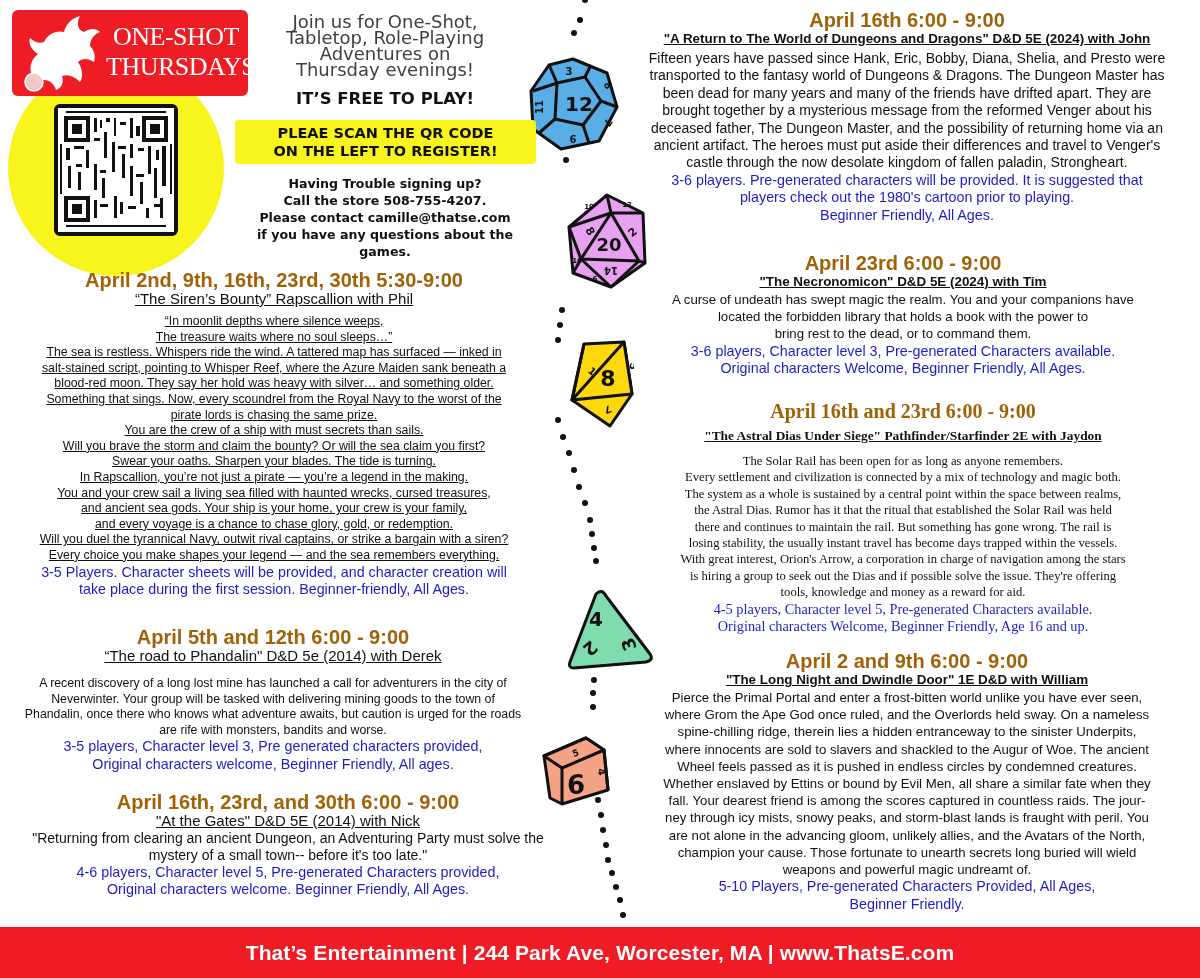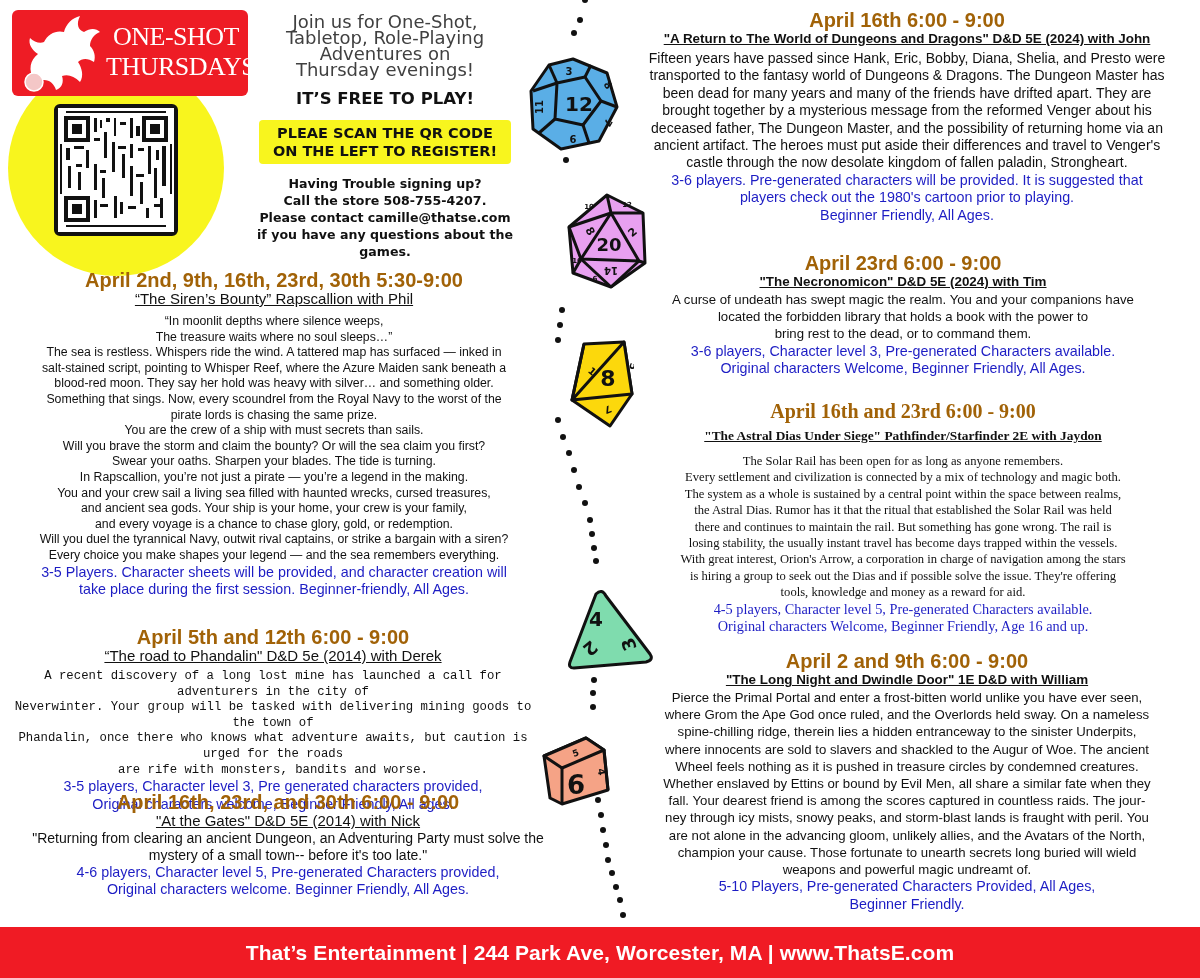--- a/index.html
+++ b/index.html
@@ -8,21 +8,21 @@
   .abs { position:absolute; }
   .logo { left:12px; top:10px; width:236px; height:86px; background:#ee1c25; border-radius:6px; }
   .logo-text { position:absolute; left:94px; top:12px; width:140px; font-family:"Liberation Serif", serif;
                color:#fff; font-size:26px; line-height:30px; text-align:center; letter-spacing:-0.5px; }
   .yellow-circle { left:8px; top:60px; width:216px; height:216px; border-radius:50%; background:#f8f51e; z-index:0; }
   .logo { z-index:2; }
   .qr { left:54px; top:104px; width:116px; height:124px; background:#fff; border:4px solid #111; border-radius:6px; z-index:3; }
   .intro { left:235px; top:14px; width:300px; text-align:center; z-index:3; }
   .intro .join { font-family:"DejaVu Sans", sans-serif; font-size:18px; line-height:16px; color:#404040;text-align:center; }
   .intro .free { font-family:"DejaVu Sans", sans-serif; font-weight:bold; font-size:16.5px; margin-top:11px; }
-  .scan { margin:12px auto 0 auto; width:252px; background:#f8f51e; border-radius:4px; padding:4px 0;
+  .scan { margin:12px auto 0 auto; width:301px; background:#f8f51e; border-radius:4px; padding:4px 0;
           font-family:"DejaVu Sans", sans-serif; font-weight:bold; font-size:14.5px; line-height:18px; }
   .help { font-family:"DejaVu Sans", sans-serif; font-weight:bold; font-size:12.6px; line-height:17px; margin-top:11px; }
   .event { position:absolute; text-align:center; }
   .event .date { color:#a16207; font-weight:bold; font-size:20px; line-height:20px; }
   .event .title { text-decoration:underline; font-size:15px; line-height:18px; color:#111; }
   .event .title.bold { font-weight:bold; }
   .event .desc { font-size:12.3px; line-height:15.6px; color:#111; }
   .event .info { color:#1d1dc4; font-size:14.3px; line-height:17.4px; }
   .footer { left:0; top:927px; width:1200px; height:51px; background:#f01b24; color:#ffffff; text-align:center;
             font-weight:bold; font-size:21px; line-height:51px; letter-spacing:0.1px; }
@@ -116,21 +116,21 @@
     <div>Having Trouble signing up?</div>
     <div>Call the store 508-755-4207.</div>
     <div>Please contact camille@thatse.com</div>
     <div>if you have any questions about the games.</div>
   </div>
 </div>
 
 <div class="event" style="left:14px; top:270px; width:520px;">
   <div class="date">April 2nd, 9th, 16th, 23rd, 30th 5:30-9:00</div>
   <div class="title">“The Siren’s Bounty” Rapscallion with Phil</div>
-  <div class="desc" style="margin-top:6px;">
+  <div class="desc" style="margin-top:6px;text-decoration:underline;">
     <div>“In moonlit depths where silence weeps,</div>
     <div>The treasure waits where no soul sleeps…”</div>
     <div>The sea is restless. Whispers ride the wind. A tattered map has surfaced — inked in</div>
     <div>salt-stained script, pointing to Whisper Reef, where the Azure Maiden sank beneath a</div>
     <div>blood-red moon. They say her hold was heavy with silver…  and something older.</div>
     <div>Something that sings. Now, every scoundrel from the Royal Navy to the worst of the</div>
     <div>pirate lords is chasing the same prize.</div>
     <div>You are the crew of a ship with must secrets than sails.</div>
     <div>Will you brave the storm and claim the bounty? Or will the sea claim you first?</div>
     <div>Swear your oaths. Sharpen your blades. The tide is turning.</div>
@@ -143,21 +143,21 @@
   </div>
   <div class="info">
     <div>3-5 Players. Character sheets will be provided, and character creation will</div>
     <div>take place during the first session. Beginner-friendly, All Ages.</div>
   </div>
 </div>
 
 <div class="event" style="left:8px; top:627px; width:530px;">
   <div class="date">April 5th and 12th 6:00 - 9:00</div>
   <div class="title">“The road to Phandalin" D&amp;D 5e (2014) with Derek</div>
-  <div class="desc" style="margin-top:4px;font-family:Liberation Mono, monospace;">
+  <div class="desc" style="margin-top:11px;">
     <div>A recent discovery of a long lost mine has launched a call for adventurers in the city of</div>
     <div>Neverwinter. Your group will be tasked with delivering mining goods to the town of</div>
     <div>Phandalin, once there who knows what adventure awaits, but caution is urged for the roads</div>
     <div>are rife with monsters, bandits and worse.</div>
   </div>
   <div class="info">
     <div>3-5 players, Character level 3, Pre generated characters provided,</div>
     <div>Original characters welcome,  Beginner Friendly, All ages.</div>
   </div>
 </div>
@@ -229,21 +229,21 @@
 </div>
 
 <div class="event" style="left:624px; top:651px; width:566px;">
   <div class="date">April 2 and 9th 6:00 - 9:00</div>
   <div class="title bold" style="font-size:13.4px;">"The Long Night and Dwindle Door" 1E D&amp;D with William</div>
   <div class="desc" style="font-size:13.2px; line-height:17.2px;">
     <div>Pierce the Primal Portal and enter a frost-bitten world unlike you have ever seen,</div>
     <div>where Grom the Ape God once ruled, and the Overlords held sway.  On a nameless</div>
     <div>spine-chilling ridge, therein lies a hidden entranceway to the sinister Underpits,</div>
     <div>where innocents are sold to slavers and shackled to the Augur of Woe.  The ancient</div>
-    <div>Wheel feels nothing as it is pushed in treasure circles by condemned creatures.</div>
+    <div>Wheel feels passed as it is pushed in endless circles by condemned creatures.</div>
     <div>Whether enslaved by Ettins or bound by Evil Men, all share a similar fate when they</div>
     <div>fall.  Your dearest friend is among the scores captured in countless raids.  The jour-</div>
     <div>ney through icy mists, snowy peaks, and storm-blast lands is fraught with peril.  You</div>
     <div>are not alone in the advancing gloom, unlikely allies, and the Avatars of the North,</div>
     <div>champion your cause.   Those fortunate to unearth secrets long buried will wield</div>
     <div>weapons and powerful magic undreamt of.</div>
   </div>
   <div class="info">
     <div>5-10 Players, Pre-generated Characters Provided, All Ages,</div>
     <div>Beginner Friendly.</div>

